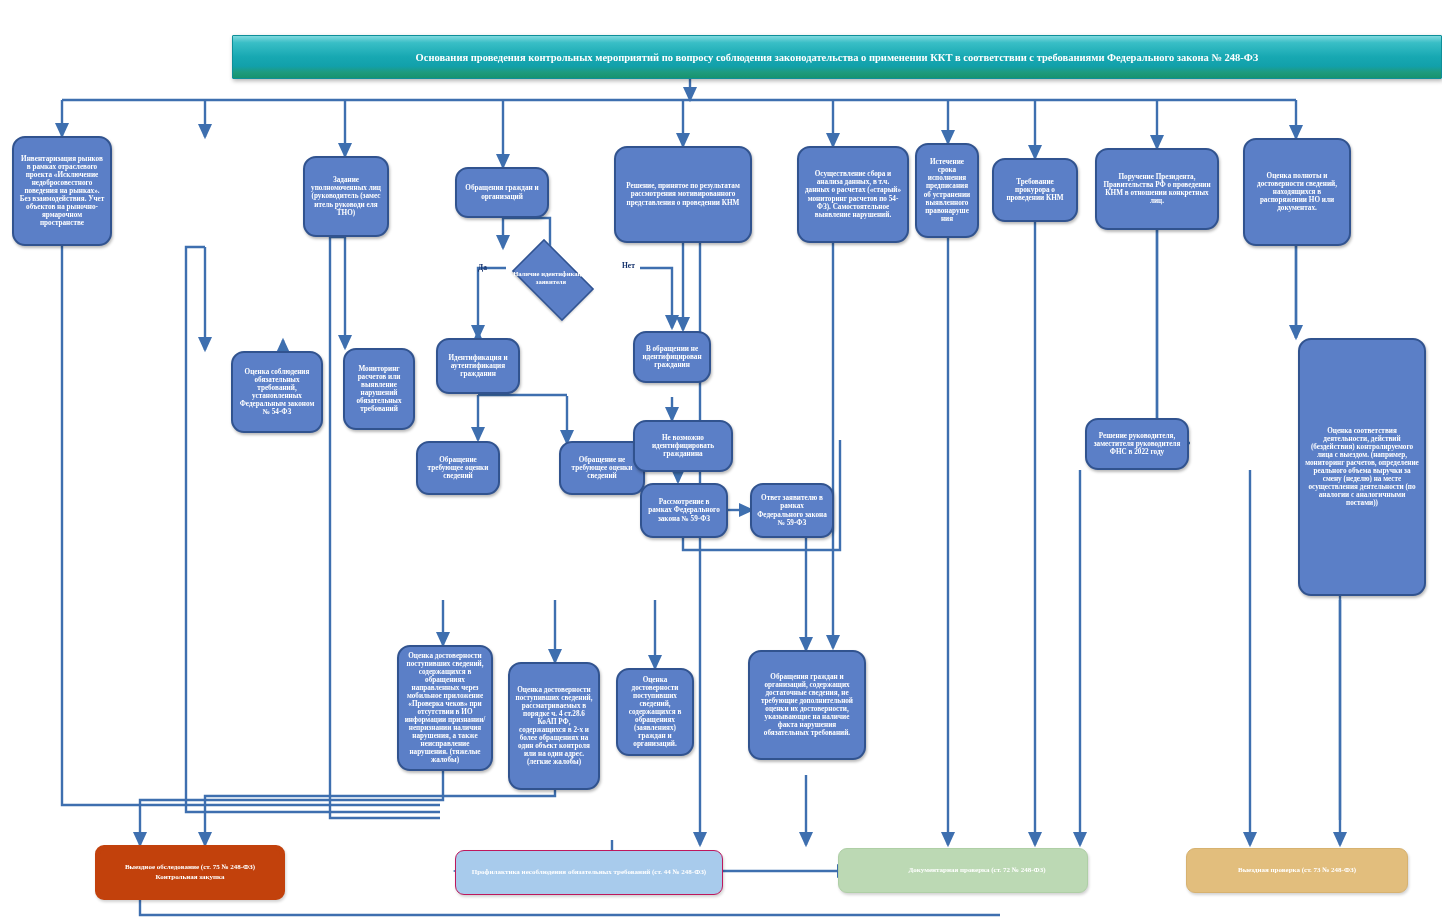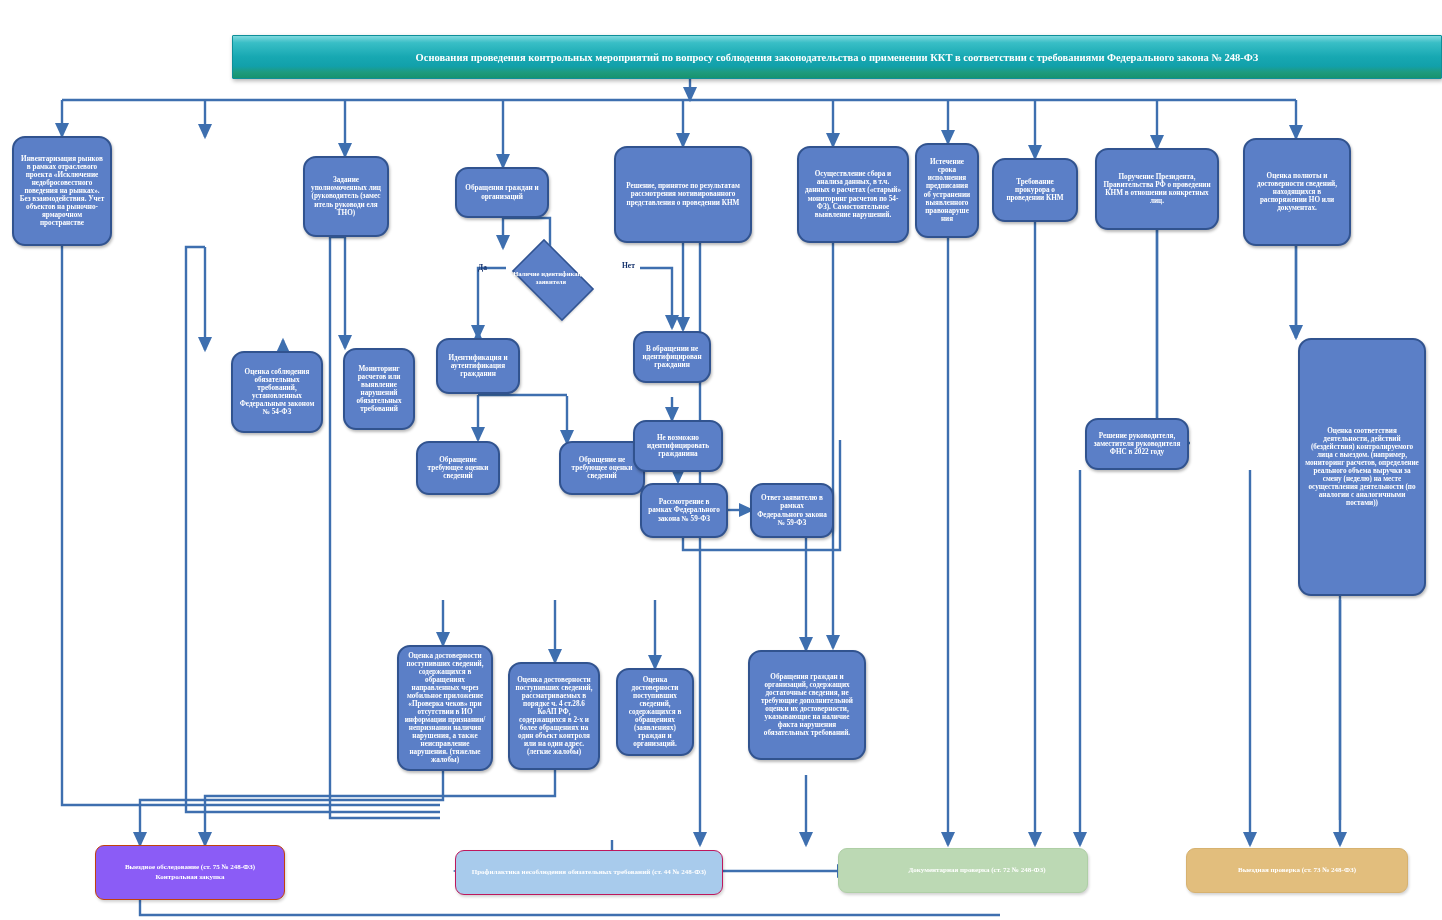--- a/index.html
+++ b/index.html
@@ -27,21 +27,21 @@
         transform:rotate(45deg) scale(.707);box-shadow:1px 2px 3px rgba(0,0,0,.25);}
   .decision .dtxt{position:relative;z-index:2;color:#fff;font-weight:bold;
         font-size:6.6px;line-height:1.15;text-align:center;width:86%;}
 
   .lbl{position:absolute;font-size:7.5px;font-weight:bold;color:#12306B;z-index:5;}
 
   .outcome{position:absolute;box-sizing:border-box;display:flex;align-items:center;
         justify-content:center;text-align:center;font-weight:bold;font-size:7px;
         border-radius:9px;z-index:3;padding:4px 8px;line-height:1.3;
         box-shadow:1px 2px 3px rgba(0,0,0,.18);}
-  .o-pink{background:#8b5cf6;color:#ffffff;border:1px solid #c2410c;}
+  .o-pink{background:#c2410c;color:#ffffff;border:5px solid #c2410c;}
   .o-blue{background:#A8CBEC;color:#ffffff;border:1px solid #be185d;}
   .o-green{background:#BCD9B4;color:#ffffff;border:1px solid #AFCFA6;}
   .o-orange{background:#E2BE7D;color:#ffffff;border:1px solid #D7B270;}
 </style>
 </head>
 <body>
 
 <div id="canvas">
 
   <svg id="wires" viewBox="0 0 1442 920">
@@ -162,33 +162,33 @@
   <div class="node proc" style="left:343px;top:348px;width:72px;height:82px;">Мониторинг расчетов или выявление нарушений обязательных требований</div>
 
   <div class="node proc" style="left:436px;top:338px;width:84px;height:56px;">Идентификация и аутентификация гражданин</div>
 
   <div class="node proc" style="left:416px;top:441px;width:84px;height:54px;">Обращение требующее оценки сведений</div>
 
   <div class="node proc" style="left:524px;top:441px;width:86px;height:54px;margin-left:35px;">Обращение не требующее оценки сведений</div>
 
   <div class="node proc" style="left:633px;top:331px;width:78px;height:52px;">В обращении не идентифицирован гражданин</div>
 
-  <div class="node proc" style="left:633px;top:420px;width:90px;height:52px;">Не возможно идентифицировать гражданина</div>
+  <div class="node proc" style="left:633px;top:420px;width:100px;height:52px;">Не возможно идентифицировать гражданина</div>
 
   <div class="node proc" style="left:640px;top:483px;width:88px;height:55px;">Рассмотрение в рамках Федерального закона № 59-ФЗ</div>
 
   <div class="node proc" style="left:750px;top:483px;width:84px;height:55px;">Ответ заявителю в рамках Федерального закона № 59-ФЗ</div>
 
   <div class="node proc" style="left:1085px;top:418px;width:104px;height:52px;">Решение руководителя, заместителя руководителя ФНС в 2022 году</div>
 
   <div class="node proc" style="left:1298px;top:338px;width:128px;height:258px;">Оценка соответствия деятельности, действий (бездействия) контролируемого лица с выездом. (например, мониторинг расчетов, определение реального объема выручки за смену (неделю) на месте осуществления деятельности (по аналогии с аналогичными постами))</div>
 
   <div class="node proc" style="left:397px;top:645px;width:96px;height:126px;">Оценка достоверности поступивших сведений, содержащихся в обращениях направленных через мобильное приложение «Проверка чеков» при отсутствии в ИО информации признании/непризнании наличия нарушения, а также неисправление нарушения. (тяжелые жалобы)</div>
 
-  <div class="node proc" style="left:508px;top:662px;width:92px;height:108px;">Оценка достоверности поступивших сведений, рассматриваемых в порядке ч. 4 ст.28.6 КоАП РФ, содержащихся в 2-х и более обращениях  на один объект контроля или на один адрес. (легкие жалобы)</div>
+  <div class="node proc" style="left:508px;top:662px;width:92px;height:128px;">Оценка достоверности поступивших сведений, рассматриваемых в порядке ч. 4 ст.28.6 КоАП РФ, содержащихся в 2-х и более обращениях  на один объект контроля или на один адрес. (легкие жалобы)</div>
 
   <div class="node proc" style="left:616px;top:668px;width:78px;height:88px;">Оценка достоверности поступивших сведений, содержащихся в обращениях (заявлениях) граждан и организаций.</div>
 
   <div class="node proc" style="left:748px;top:650px;width:118px;height:110px;">Обращения граждан и организаций, содержащих достаточные сведения, не требующие дополнительной оценки их достоверности, указывающие на наличие факта нарушения обязательных требований.</div>
 
   <div class="outcome o-pink" style="left:95px;top:845px;width:190px;height:55px;white-space:pre-line;">Выездное обследование (ст. 75 № 248-ФЗ)
 Контрольная закупка</div>
 
   <div class="outcome o-blue" style="left:455px;top:850px;width:268px;height:45px;">Профилактика несоблюдения обязательных требований (ст. 44 № 248-ФЗ)</div>
 

